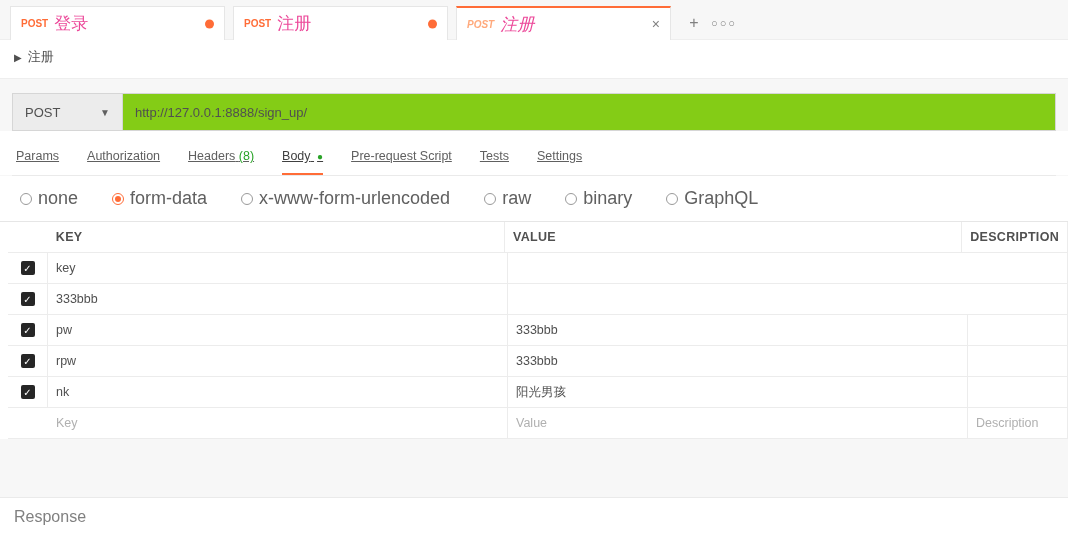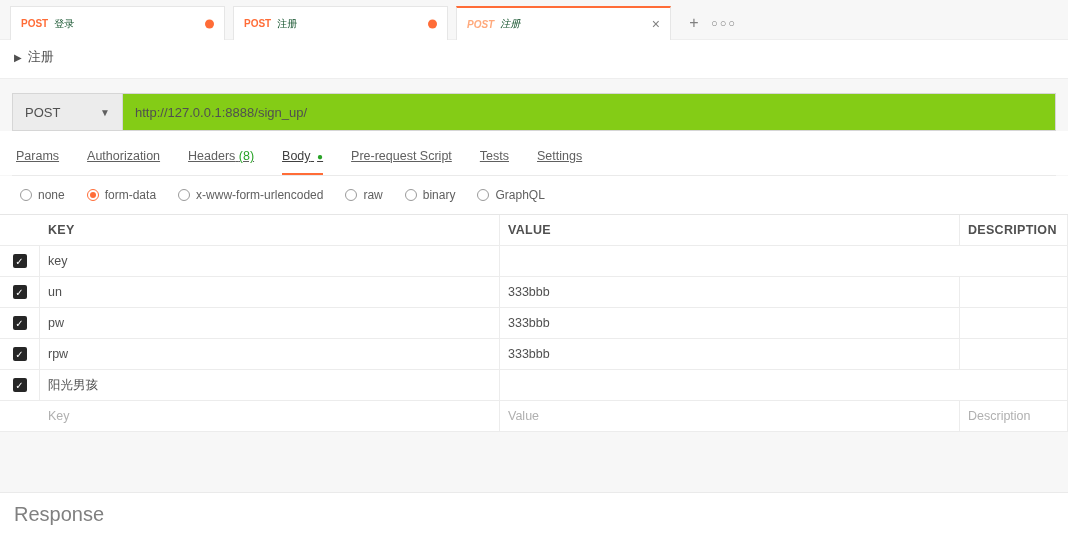--- a/index.html
+++ b/index.html
@@ -4,21 +4,21 @@
 <style>
   * { box-sizing: border-box; margin: 0; padding: 0; font-family: -apple-system, BlinkMacSystemFont, "Segoe UI", Arial, sans-serif; }
   html, body { width: 1068px; height: 540px; background: #f7f7f7; color: #505050; font-size: 12px; overflow: hidden; }
 
   
   .tabbar { display: flex; align-items: stretch; padding: 6px 0 0 10px; background: #f7f7f7; }
   .tab { position: relative; display: flex; align-items: center; width: 215px; height: 34px; padding: 0 28px 0 10px; background: #ffffff; border: 1px solid #e6e6e6; border-bottom: none; margin-right: 8px; cursor: pointer; }
   .tab.active { border-top: 2px solid #ff6c37; }
   .tab .method { font-weight: 700; font-size: 10px; color: #ff6c37; margin-right: 6px; }
   .tab.active .method { font-style: italic; color: #ffa97c; }
-  .tab .title { font-size: 10px; color: #14532d; font-family: Liberation Mono, monospace; }
+  .tab .title { font-size: 17px; color: #ec4899; font-family: Liberation Mono, monospace; }
   .tab.active .title { font-style: italic; }
   .tab .dot { position: absolute; right: 10px; top: 50%; transform: translateY(-50%); width: 9px; height: 9px; border-radius: 50%; background: #ff6c37; }
   .tab .close { position: absolute; right: 10px; top: 50%; transform: translateY(-50%); font-size: 14px; color: #808080; line-height: 1; }
   .tab-add, .tab-more { display: flex; align-items: center; justify-content: center; width: 30px; height: 34px; color: #808080; font-size: 16px; cursor: pointer; }
   .tab-more { font-size: 11px; letter-spacing: 2px; }
 
   
   .crumb-row { display: flex; align-items: center; padding: 8px 14px 12px 14px; background: #fff; border-bottom: 1px solid #eee; border-top: 1px solid #eee; margin-top: -1px; }
   .crumb-caret { font-size: 10px; color: #505050; margin-right: 6px; }
   .crumb-title { font-size: 13px; }
@@ -31,42 +31,42 @@
 
   
   .subtabs { display: flex; align-items: center; gap: 28px; padding: 18px 16px 0 16px; background: #fff; }
   .subtab { padding-bottom: 10px; font-size: 12.5px; color: #606060; cursor: pointer; border-bottom: 2px solid transparent; text-decoration: underline; }
   .subtab.active { color: #404040; border-bottom-color: #ff6c37; }
   .subtab .count { color: #2aa328; }
   .subtab .bullet { color: #2aa328; font-size: 10px; margin-left: 3px; vertical-align: middle; }
   .subtabs-sep { height: 1px; background: #eaeaea; margin: 0 12px; }
 
   
-  .body-types { display: flex; align-items: center; gap: 22px; padding: 12px 20px; font-size: 12px; background: #fff; }
+  .body-types { display: flex; align-items: center; gap: 34px; padding: 12px 20px; font-size: 18px; background: #fff; }
   .radio { display: flex; align-items: center; gap: 6px; color: #606060; cursor: pointer; }
   .radio .ring { width: 12px; height: 12px; border-radius: 50%; border: 1px solid #9a9a9a; display: flex; align-items: center; justify-content: center; }
   .radio.selected .ring { border-color: #ff6c37; }
   .radio.selected .ring::after { content: ""; width: 6px; height: 6px; border-radius: 50%; background: #ff6c37; }
 
   
   .form-table { border-top: 1px solid #e6e6e6; background: #fff; }
-  .ft-row { display: flex; align-items: stretch; min-height: 31px; border-bottom: 1px solid #ececec; }
+  .ft-row { display: flex; align-items: stretch; min-height: 31px; border-bottom: 1px solid #ececec; margin-left: 8px; }
   .ft-header { background: #fff; font-weight: 700; color: #505050; font-size: 10px; letter-spacing: .3px; }
   .ft-row > div { border-right: 1px solid #ececec; display: flex; align-items: center; padding: 0 8px; font-size: 12.5px; }
   .col-check { width: 40px; justify-content: center; }
   .col-key { width: 460px; }
   .col-val { width: 460px; }
   .col-desc { flex: 1; }
   .ft-header .col-check { visibility: hidden; }
   .checkbox { width: 14px; height: 14px; border-radius: 2px; background: #262626; color: #fff; display: flex; align-items: center; justify-content: center; font-size: 10px; }
   .placeholder-row .col-check { visibility: hidden; }
   .placeholder { color: #b0b0b0; }
 
   
-  .response { position: absolute; left: 0; right: 0; bottom: 0; padding: 10px 14px 14px; border-top: 1px solid #eaeaea; color: #808080; font-size: 20px; background: #fff; }
+  .response { position: absolute; left: 0; right: 0; bottom: 0; padding: 10px 14px 14px; border-top: 1px solid #eaeaea; color: #808080; font-size: 16px; background: #fff; }
 </style>
 </head>
 <body>
 
 <div class="tabbar">
   <div class="tab">
     <span class="method">POST</span>
     <span class="title">登录</span>
     <span class="dot"></span>
   </div>
@@ -153,21 +153,20 @@
     <div class="col-check">
         <span class="checkbox">✓</span>
       </div>
     <div class="col-key">key</div>
     <div class="col-desc"></div>
   </div>
   <div class="ft-row">
     <div class="col-check">
         <span class="checkbox">✓</span>
       </div>
-    <div class="col-key">un</div>
     <div class="col-val">333bbb</div>
     <div class="col-desc"></div>
   </div>
   <div class="ft-row">
     <div class="col-check">
         <span class="checkbox">✓</span>
       </div>
     <div class="col-key">pw</div>
     <div class="col-val">333bbb</div>
     <div class="col-desc"></div>
@@ -177,20 +176,21 @@
         <span class="checkbox">✓</span>
       </div>
     <div class="col-key">rpw</div>
     <div class="col-val">333bbb</div>
     <div class="col-desc"></div>
   </div>
   <div class="ft-row">
     <div class="col-check">
         <span class="checkbox">✓</span>
       </div>
+    <div class="col-key">nk</div>
     <div class="col-val">阳光男孩</div>
     <div class="col-desc"></div>
   </div>
 
   <div class="ft-row placeholder-row">
     <div class="col-check">
         <span class="checkbox">✓</span>
       </div>
     <div class="col-key placeholder">Key</div>
     <div class="col-val placeholder">Value</div>

